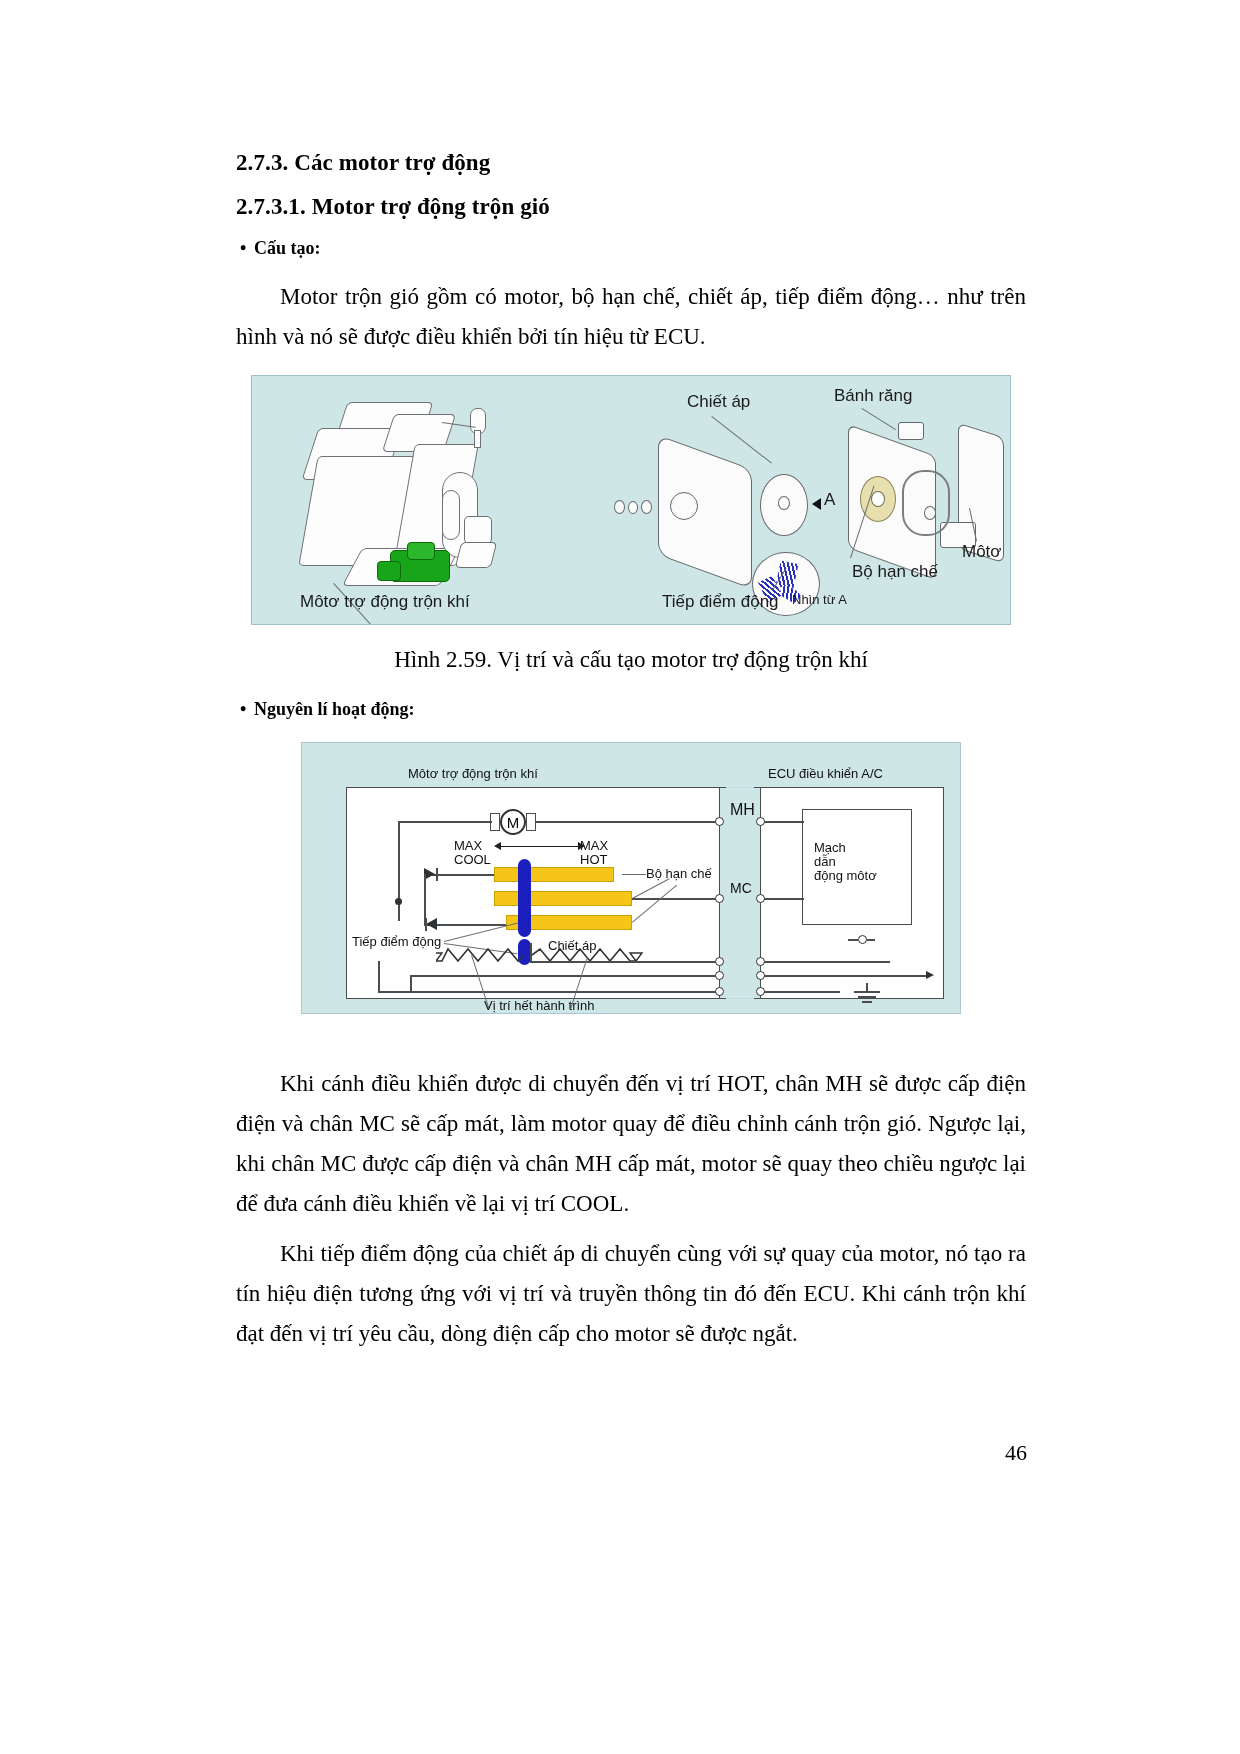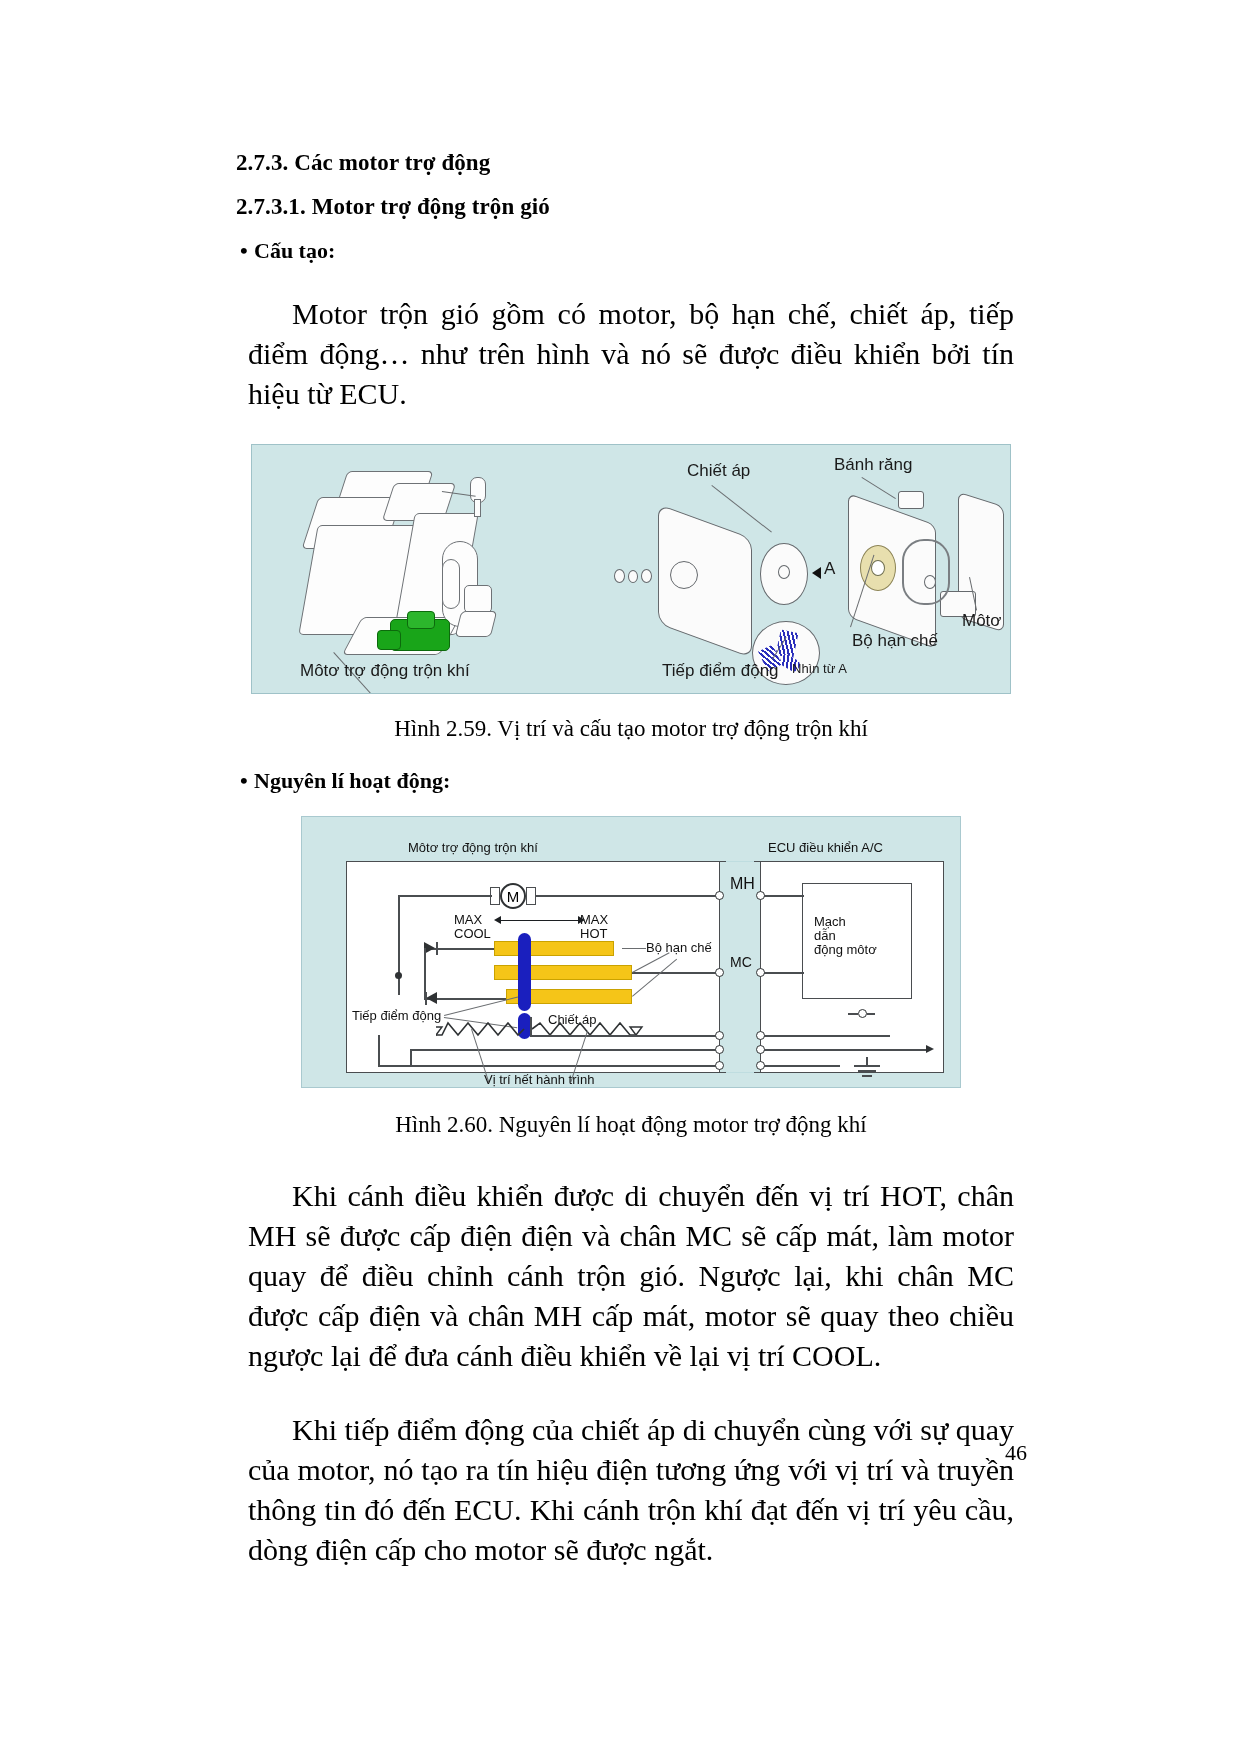--- a/index.html
+++ b/index.html
@@ -32,33 +32,33 @@
     font-family: "Liberation Serif", "DejaVu Serif", serif;
     font-weight: bold;
     font-size: 23px;
     margin: 0 0 0 0;
     letter-spacing: .1px;
   }
   .spacer-18 { height: 18px; }
 
   .bullet-head {
     font-weight: bold;
-    font-size: 22px;
+    font-size: 18px;
     margin: 0;
     padding-left: 4px;
   }
   .bullet-head .dot {
     display: inline-block;
     width: 14px;
   }
 
   p.body {
-    font-size: 30px;
+    font-size: 23px;
     line-height: 40px;
-    margin: 12px;
+    margin: 0;
     text-align: justify;
     text-indent: 44px;
   }
 
   .caption {
     font-size: 23px;
     text-align: center;
     margin: 0;
   }
 
@@ -415,21 +415,20 @@
     <div class="node" style="left:413px;top:228px;"></div>
     <div class="node" style="left:454px;top:228px;"></div>
     <div class="node" style="left:413px;top:244px;"></div>
     <div class="node" style="left:454px;top:244px;"></div>
 
     <div class="t" style="left:428px;top:60px;font-size:16px;">MH</div>
     <div class="t" style="left:428px;top:138px;font-size:14px;">MC</div>
   </div>
 
   <div style="height:24px"></div>
-  <p class="caption">Hình 2.60. Nguyên lí hoạt động motor trợ động khí</p>
 
   <div style="height:26px"></div>
   <p class="body">Khi cánh điều khiển được di chuyển đến vị trí HOT, chân MH sẽ được cấp điện điện và chân MC sẽ cấp mát, làm motor quay để điều chỉnh cánh trộn gió. Ngược lại, khi chân MC được cấp điện và chân MH cấp mát, motor sẽ quay theo chiều ngược lại để đưa cánh điều khiển về lại vị trí COOL.</p>
   <div style="height:10px"></div>
   <p class="body">Khi tiếp điểm động của chiết áp di chuyển cùng với sự quay của motor, nó tạo ra tín hiệu điện tương ứng với vị trí và truyền thông tin đó đến ECU. Khi cánh trộn khí đạt đến vị trí yêu cầu, dòng điện cấp cho motor sẽ được ngắt.</p>
 
 </div>
 
 <div class="pagenum">46</div>
 </div>

